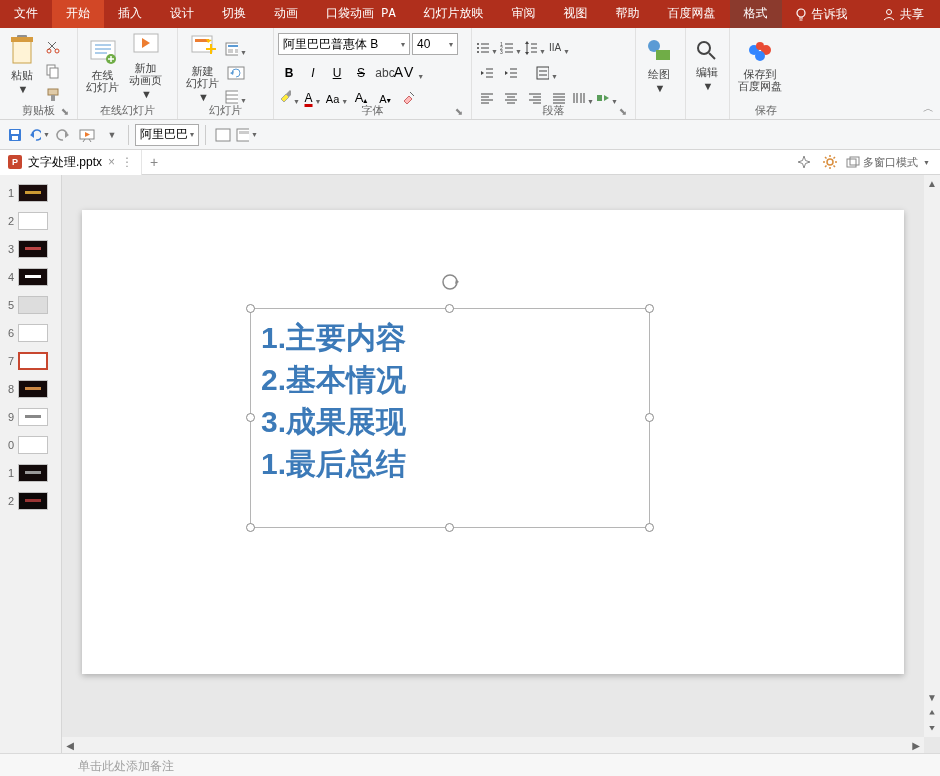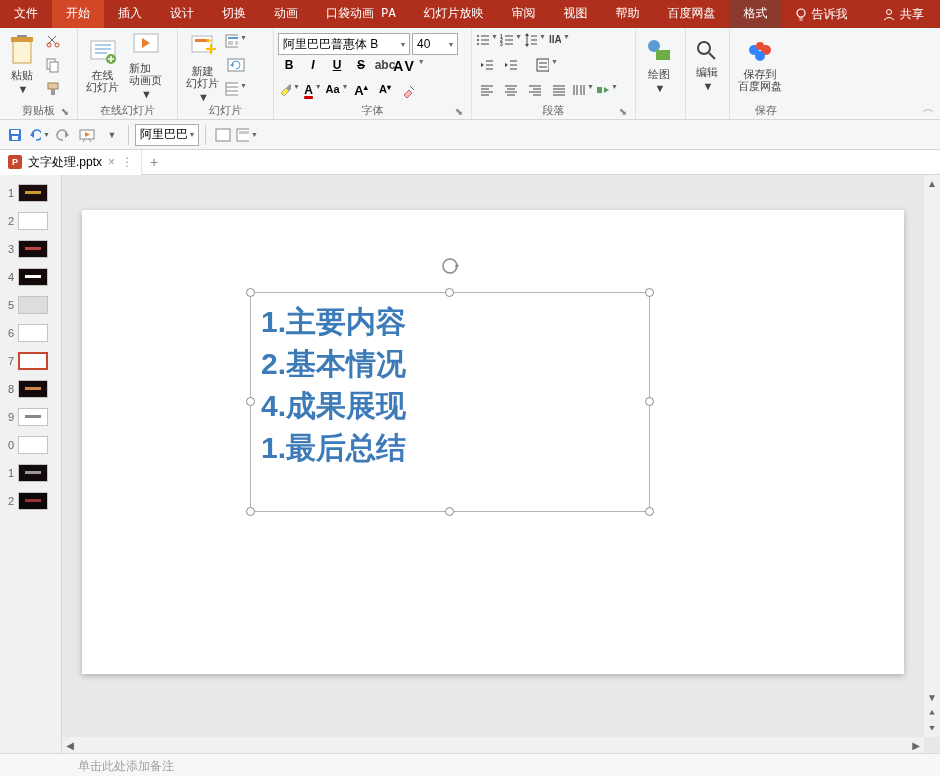--- a/index.html
+++ b/index.html
@@ -11,41 +11,41 @@
 .tell{display:flex;align-items:center;padding:0 12px;cursor:pointer;}
 .tell svg{margin-right:4px;}
 .share{margin-left:auto;display:flex;align-items:center;padding:0 16px;cursor:pointer;}
 .ribbon{height:92px;background:#F5F6F7;border-bottom:1px solid #D6D6D6;display:flex;position:relative;}
 .grp{border-right:1px solid #E1E1E1;display:flex;flex-direction:column;justify-content:space-between;padding:3px 4px 2px;}
 .grp-label{font-size:11px;text-align:center;color:#666;position:relative;height:13px;line-height:13px;}
 .launcher{position:absolute;right:2px;bottom:0;width:12px;height:12px;cursor:pointer;color:#888;font-size:10px;}
 .row{display:flex;align-items:center;gap:2px;}
 .ctrl{display:flex;flex-direction:column;align-items:center;padding:2px 4px;cursor:pointer;border-radius:2px;}
 .ctrl span{font-size:11px;color:#444;margin-top:2px;line-height:12px;}
-.btn{width:22px;height:22px;display:flex;align-items:flex-start;justify-content:center;cursor:pointer;border-radius:2px;font-weight:bold;}
+.btn{width:22px;height:22px;display:flex;align-items:flex-end;justify-content:center;cursor:pointer;border-radius:2px;}
 .sel{height:22px;border:1px solid #ABABAB;background:#fff;display:flex;align-items:center;padding:0 4px;font-size:12px;cursor:pointer;}
 .sel .dd{margin-left:auto;font-size:8px;color:#666;}
 .qat{height:30px;background:#F5F6F7;border-bottom:1px solid #D6D6D6;display:flex;align-items:center;padding:0 4px;gap:2px;}
 .qbtn{width:22px;height:22px;display:flex;align-items:center;justify-content:center;cursor:pointer;}
 .doctabs{height:25px;background:#FFF;border-bottom:1px solid #D6D6D6;display:flex;align-items:center;}
 .doctab{height:25px;display:flex;align-items:center;padding:0 8px;border-right:1px solid #E5E5E5;background:#fff;cursor:pointer;font-size:12px;gap:6px;}
 .docicon{width:14px;height:14px;background:#C8472F;display:flex;align-items:center;justify-content:center;color:#fff;font-size:9px;font-weight:bold;border-radius:2px;}
 .newtab{width:24px;height:25px;display:flex;align-items:center;justify-content:center;color:#888;cursor:pointer;font-size:14px;}
 .dtr{margin-left:auto;display:flex;align-items:center;gap:6px;padding-right:10px;}
 .dtrbtn{width:20px;height:20px;display:flex;align-items:center;justify-content:center;cursor:pointer;}
 .main{display:flex;height:calc(776px - 28px - 92px - 30px - 25px - 23px);}
 .thumbpanel{width:62px;background:#F1F1F1;overflow-y:auto;border-right:1px solid #D6D6D6;padding-top:4px;}
 .thumb{display:flex;align-items:center;padding:5px 4px;cursor:pointer;gap:4px;}
 .tn{width:10px;text-align:right;font-size:11px;color:#666;}
 .tv{width:30px;height:18px;border:1px solid #C4C4C4;background:#fff;}
 .tv.selected{border:2px solid #C8472F;}
 .canvas-wrap{flex:1;background:#E8E8E8;position:relative;overflow:hidden;}
 .canvas-scroller{position:absolute;inset:0 16px 16px 0;display:flex;align-items:flex-start;justify-content:center;padding:35px 0;}
 .slide{width:822px;height:464px;background:#fff;box-shadow:0 2px 6px rgba(0,0,0,0.25);position:relative;}
-.textbox{position:absolute;left:168px;top:82px;width:400px;height:220px;border:1px solid #B5B5B5;}
+.textbox{position:absolute;left:168px;top:98px;width:400px;height:220px;border:1px solid #B5B5B5;}
 .handle{position:absolute;width:9px;height:9px;background:#fff;border:1px solid #8A8A8A;border-radius:50%;}
 .h-tl{left:-5px;top:-5px;}.h-tr{right:-5px;top:-5px;}.h-bl{left:-5px;bottom:-5px;}.h-br{right:-5px;bottom:-5px;}
 .h-t{left:50%;margin-left:-5px;top:-5px;}.h-b{left:50%;margin-left:-5px;bottom:-5px;}
 .h-l{top:50%;margin-top:-5px;left:-5px;}.h-r{top:50%;margin-top:-5px;right:-5px;}
 .rot{position:absolute;left:50%;margin-left:-9px;top:-36px;width:18px;height:18px;}
 .txtcontent{padding:8px 10px;font-size:30px;font-weight:bold;color:#3C7AB8;line-height:42px;}
 .vscroll,.hscroll{position:absolute;background:#F1F1F1;}
 .vscroll{right:0;top:0;width:16px;bottom:16px;}
 .hscroll{left:0;bottom:0;right:16px;height:16px;}
 .sbtn{width:16px;height:16px;display:flex;align-items:center;justify-content:center;color:#666;font-size:10px;cursor:pointer;}
@@ -137,21 +137,21 @@
             <path d="M24 19 L24 25 M21 22 L27 22" stroke="#fff" stroke-width="1.5"></path>
           </svg>
         <span style="white-space:pre;text-align:center">在线
 幻灯片</span>
       </div>
       <div class="ctrl">
         <svg width="32" height="30">
             <rect x="4" y="4" width="24" height="18" fill="#fff" stroke="#B5B5B5"></rect>
             <polygon points="12,8 20,13 12,18" fill="#ED7D31"></polygon>
           </svg>
-        <span style="white-space:pre;">新加
+        <span style="white-space:pre;text-align:center">新加
 动画页</span>
           <span class="dd-arrow">▼</span>
       </div>
     </div>
     <div class="grp-label">在线幻灯片</div>
   </div>
 
   <div class="grp" style="width:96px">
     <div class="row" style="height:68px;align-items:flex-start">
       <div class="ctrl">
@@ -486,20 +486,41 @@
 </div>
 
 <div class="doctabs">
   <div class="doctab">
     <span class="docicon">P</span>
     <span>文字处理.pptx</span>
     <span style="color:#999">×</span>
     <span style="color:#999">⋮</span>
   </div>
   <div class="newtab">+</div>
+  <div class="dtr">
+    <div class="dtrbtn">
+        <svg width="16" height="16">
+          <polygon points="8,2 9.5,6.5 14,8 9.5,9.5 8,14 6.5,9.5 2,8 6.5,6.5" fill="none" stroke="#888"></polygon>
+        </svg>
+      </div>
+    <div class="dtrbtn">
+        <svg width="16" height="16">
+          <circle cx="8" cy="8" r="3" fill="none" stroke="#D98E3E" stroke-width="1.5"></circle>
+          <path d="M8 1 L8 3 M8 13 L8 15 M1 8 L3 8 M13 8 L15 8 M3 3 L4.5 4.5 M11.5 11.5 L13 13 M3 13 L4.5 11.5 M11.5 4.5 L13 3" stroke="#D98E3E" stroke-width="1.5"></path>
+        </svg>
+      </div>
+    <div class="dtrbtn" style="width:auto;font-size:11px;color:#666;gap:3px">
+        <svg width="14" height="12">
+          <rect x="1" y="3" width="9" height="8" fill="none" stroke="#888"></rect>
+          <rect x="4" y="1" width="9" height="8" fill="none" stroke="#888"></rect>
+        </svg>
+        <span>多窗口模式</span>
+        <span class="dd-arrow" style="margin-left:2px">▼</span>
+      </div>
+  </div>
 </div>
 
 <div class="main">
   <div class="thumbpanel" id="thumbs">
       <div class="thumb">
         <div class="tn">1</div>
         <div class="tv" style="background: rgb(27, 13, 13);">
           <div style="width:60%;height:3px;background:#C93;margin:6px auto 0"></div>
         </div>
       </div>
@@ -574,21 +595,21 @@
         <div class="handle h-t"></div>
         <div class="handle h-tr"></div>
         <div class="handle h-l"></div>
         <div class="handle h-r"></div>
         <div class="handle h-bl"></div>
         <div class="handle h-b"></div>
         <div class="handle h-br"></div>
         <div class="txtcontent" id="txtlines">
               <div>1.主要内容</div>
               <div>2.基本情况</div>
-              <div>4.成果展现</div>
+              <div>3.成果展现</div>
               <div>1.最后总结</div>
             </div>
       </div>
     </div>
     </div>
     <div class="vscroll">
       <div class="sbtn">▲</div>
       <div style="position:absolute;bottom:32px" class="sbtn">▼</div>
       <div style="position:absolute;bottom:16px" class="sbtn">⯅</div>
       <div style="position:absolute;bottom:0" class="sbtn">⯆</div>

